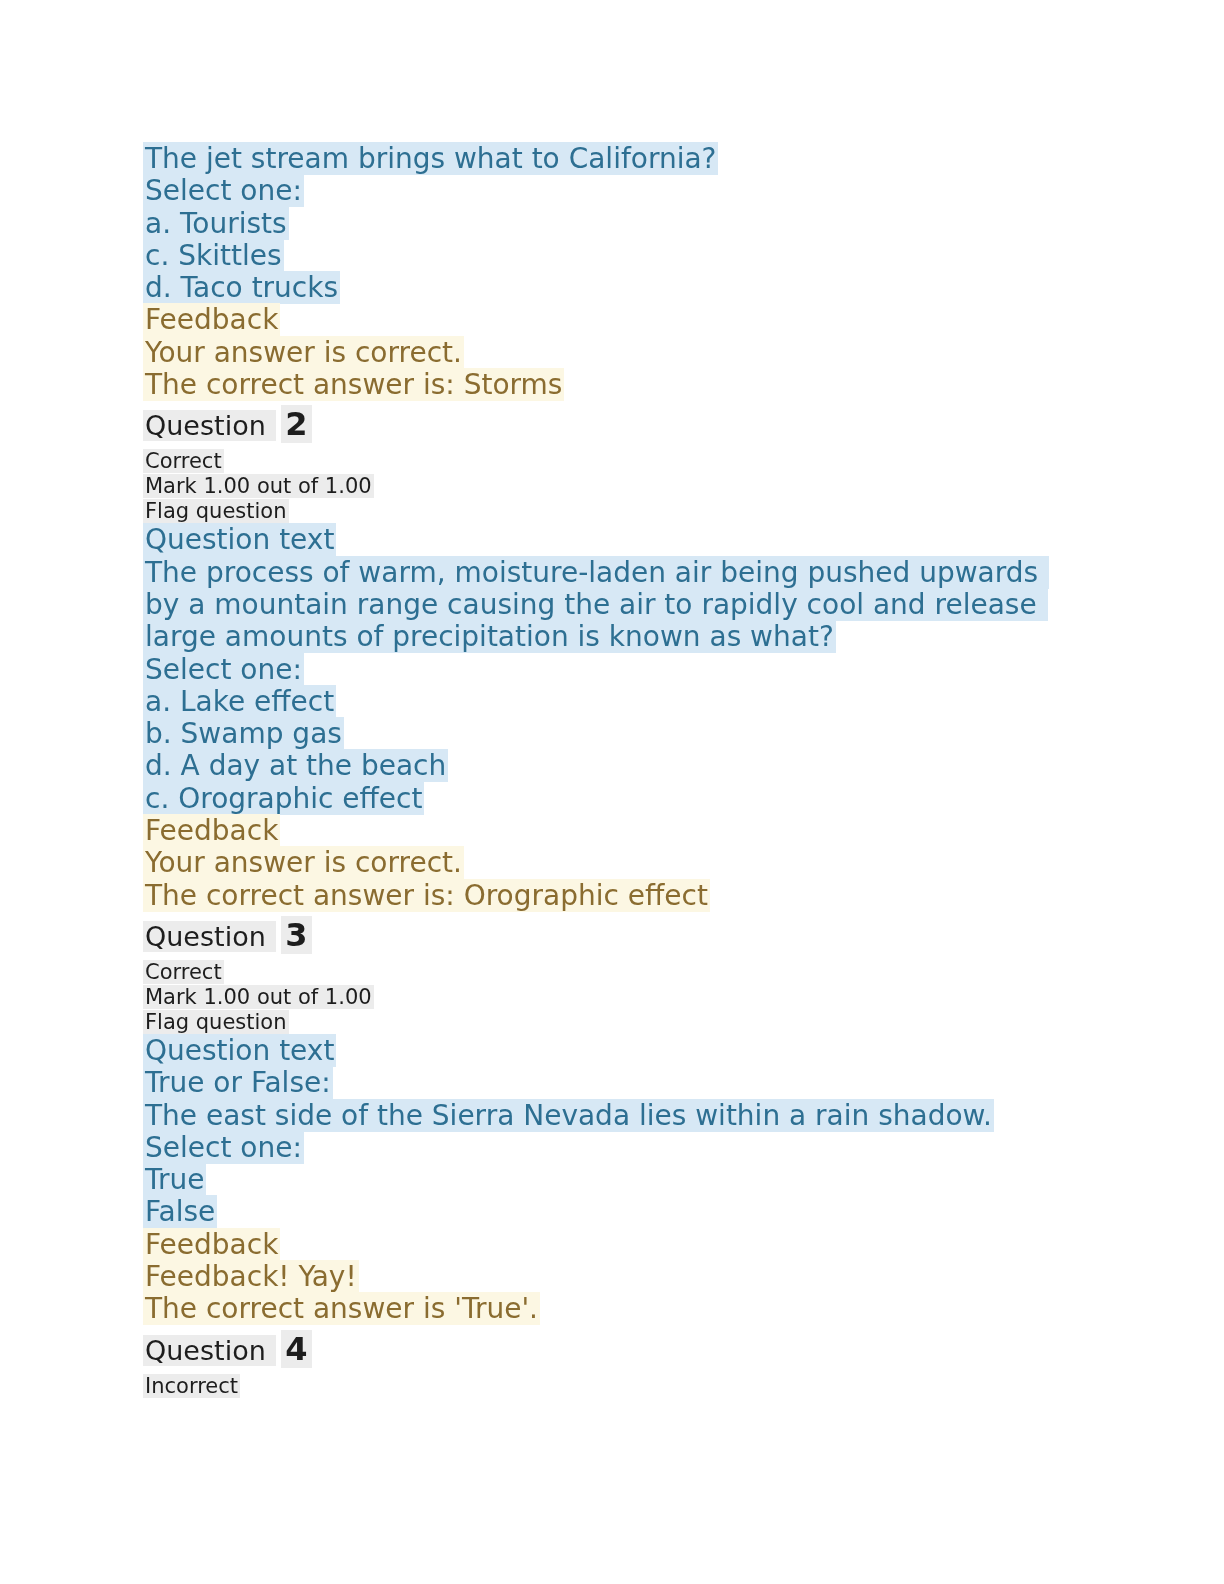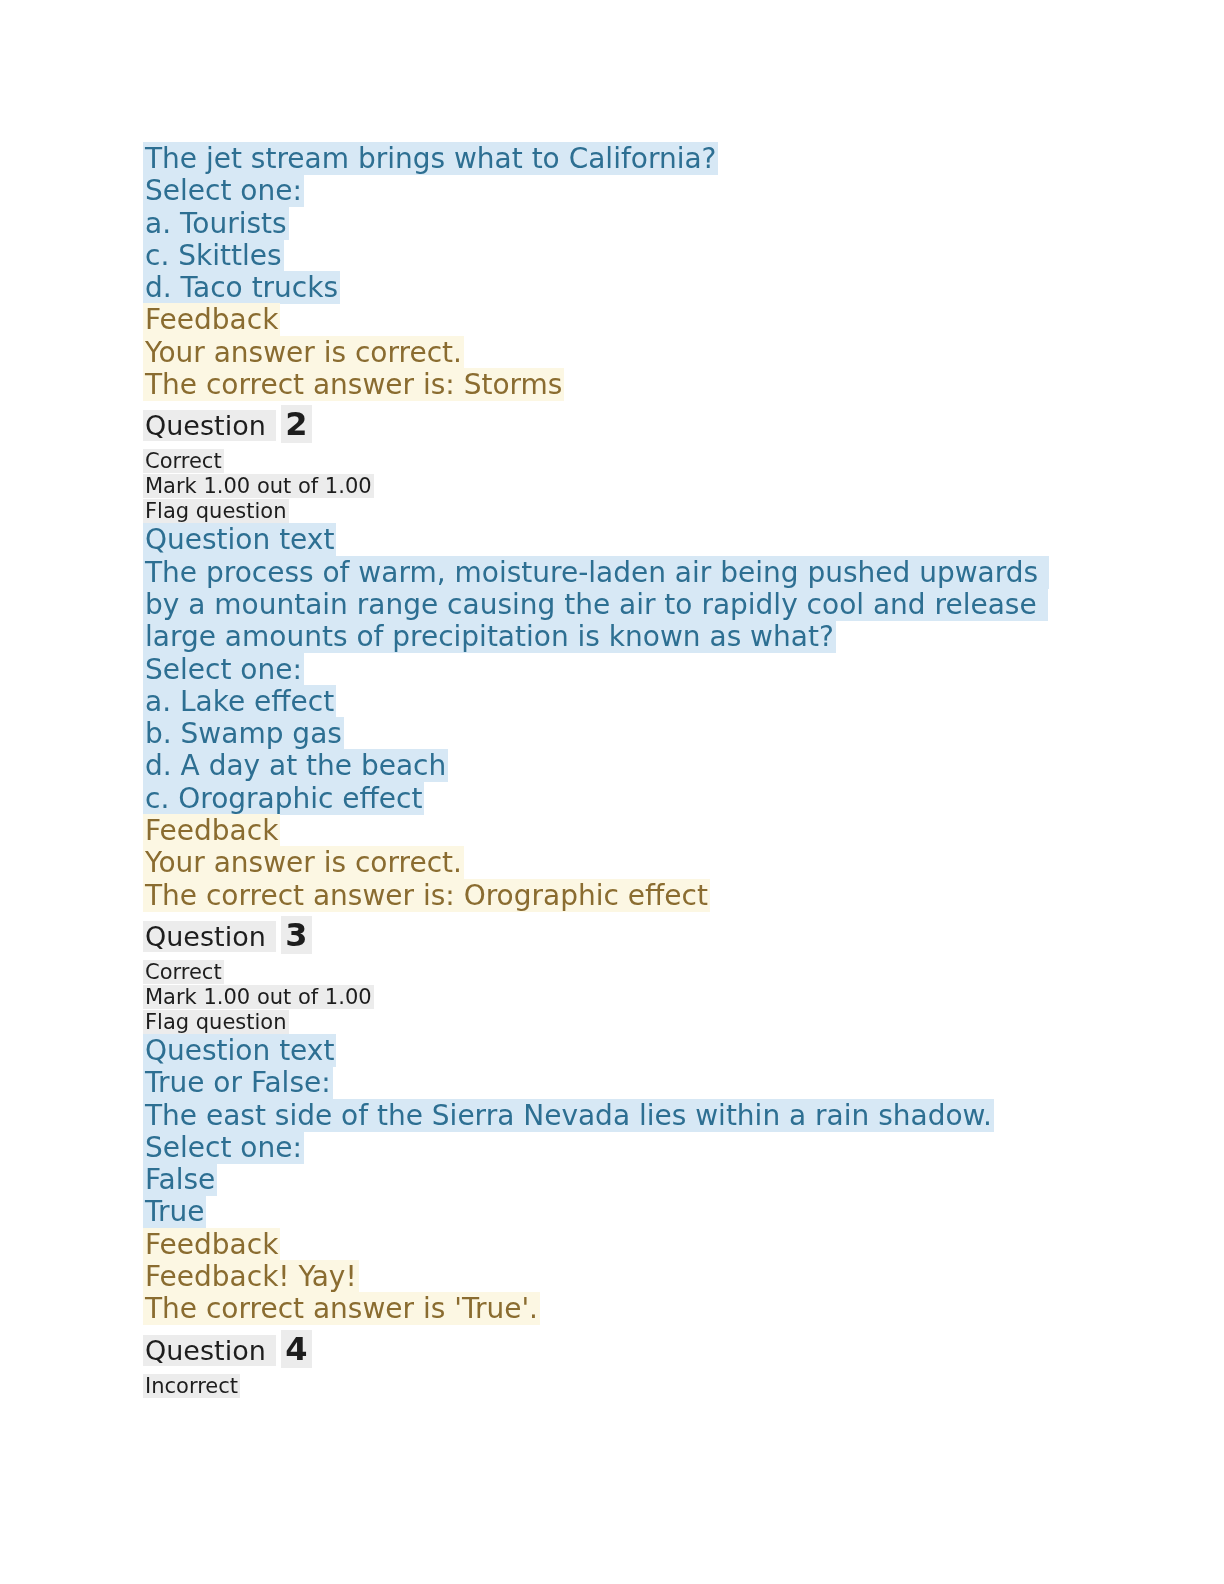--- a/index.html
+++ b/index.html
@@ -86,21 +86,21 @@
       <div class="line feedback-line"><span class="hl feedback">Your answer is correct.</span></div>
       <div class="line feedback-line"><span class="hl feedback">The correct answer is: Orographic effect</span></div>
       <div class="line header-line"><span class="hl meta q-label">Question </span><span class="hl meta q-number">3</span></div>
       <div class="line meta-line"><span class="hl meta">Correct</span></div>
       <div class="line meta-line"><span class="hl meta">Mark 1.00 out of 1.00</span></div>
       <div class="line meta-line"><span class="hl meta">Flag question</span></div>
       <div class="line question-line"><span class="hl question">Question text</span></div>
       <div class="line question-line"><span class="hl question">True or False:</span></div>
       <div class="line question-line"><span class="hl question">The east side of the Sierra Nevada lies within a rain shadow.</span></div>
       <div class="line question-line"><span class="hl question">Select one:</span></div>
+      <div class="line question-line"><span class="hl question">True</span></div>
       <div class="line question-line"><span class="hl question">False</span></div>
-      <div class="line question-line"><span class="hl question">True</span></div>
       <div class="line feedback-line"><span class="hl feedback">Feedback</span></div>
       <div class="line feedback-line"><span class="hl feedback">Feedback! Yay!</span></div>
       <div class="line feedback-line"><span class="hl feedback">The correct answer is 'True'.</span></div>
       <div class="line header-line"><span class="hl meta q-label">Question </span><span class="hl meta q-number">4</span></div>
       <div class="line meta-line"><span class="hl meta">Incorrect</span></div>
     </div>
 </div>
 
 </body></html>

